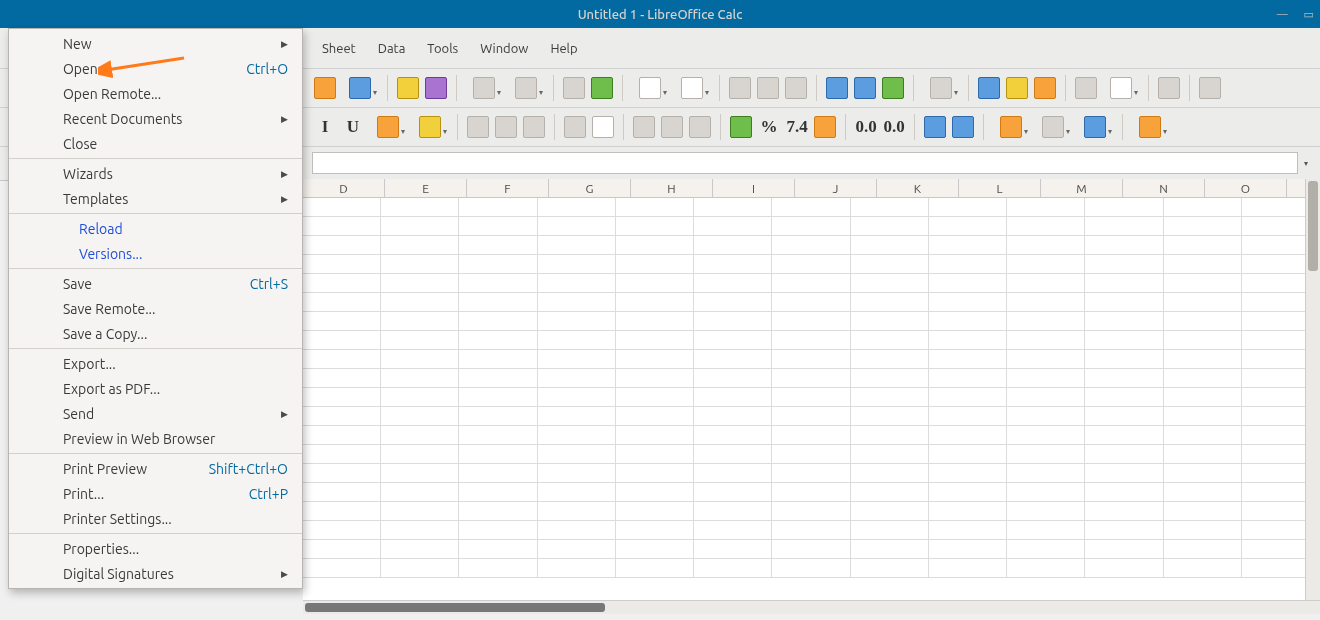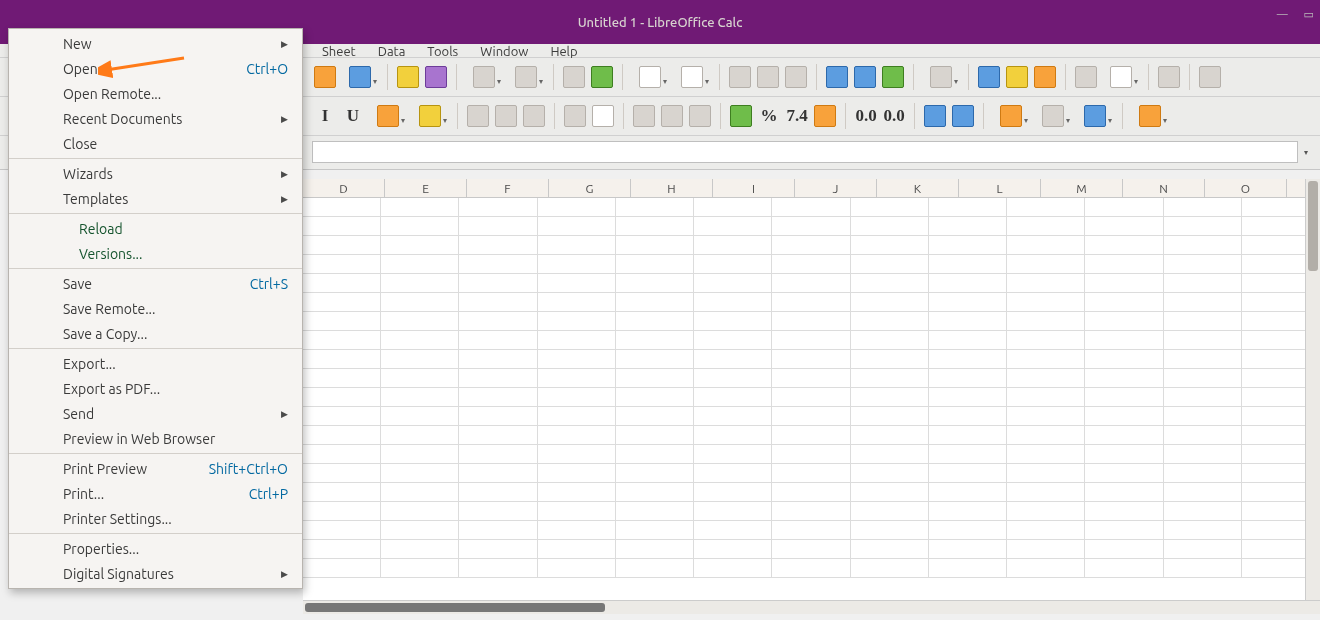--- a/index.html
+++ b/index.html
@@ -1,25 +1,25 @@
 <!DOCTYPE html>
 <html><head>
 <meta charset="utf-8">
 <style>
   * { margin: 0; padding: 0; box-sizing: border-box; }
   body { font-family: "Ubuntu", "Segoe UI", sans-serif; font-size: 13px; background: #f0f0f0; width: 1320px; height: 620px; overflow: hidden; position: relative; color: #3c3c3c; }
 
   
-  .titlebar { height: 44px; background: #701a75; color: #d7d3cf; display: flex; align-items: center; position: relative; }
+  .titlebar { height: 28px; background: #0369a1; color: #d7d3cf; display: flex; align-items: center; position: relative; }
   .titlebar .title { position: absolute; left: 0; right: 0; text-align: center; font-weight: 500; font-size: 13px; }
   .win-controls { position: absolute; right: 6px; top: 0; height: 28px; display: flex; align-items: center; gap: 16px; color: #bbb; }
   .win-controls span { font-size: 11px; cursor: pointer; }
 
   
-  .menubar { height: 14px; background: #ececea; display: flex; align-items: center; padding-left: 312px; gap: 2px; border-bottom: 1px solid #d0d0d0; }
+  .menubar { height: 41px; background: #ececea; display: flex; align-items: center; padding-left: 312px; gap: 2px; border-bottom: 1px solid #d0d0d0; }
   .menubar .menuitem { padding: 3px 10px; font-size: 13px; }
 
   
   .toolbar { background: #ececea; display: flex; align-items: center; padding: 4px 6px 4px 312px; gap: 2px; border-bottom: 1px solid #d0d0d0; }
   .toolbar .tb-btn { width: 26px; height: 30px; display: flex; align-items: center; justify-content: center; border-radius: 2px; }
   .toolbar .tb-btn.split { width: 40px; position: relative; }
   .toolbar .tb-btn.split::after { content:"▾"; font-size:8px; color:#666; position:absolute; right:3px; bottom:6px;}
   .toolbar .sep { width: 1px; height: 26px; background: #cfcac4; margin: 0 5px; }
   .tb-ic { width: 22px; height: 22px; background: #d8d4cf; border: 1px solid #b5b0aa; border-radius: 2px; position: relative; }
 
@@ -34,21 +34,21 @@
   .rows .row { display: flex; height: 19px; }
   .rows .cell { width: 82px; border-right: 1px solid #dcdcdc; border-bottom: 1px solid #dcdcdc; }
   .vscroll { position:absolute; right:0; top:0; bottom:0; width:15px; background:#eceae6; border-left:1px solid #ccc;}
   .vscroll .thumb { position:absolute; left:2px; right:2px; top:2px; height:90px; background:#b2aea8; border-radius:3px;}
   .hscroll-track { position:absolute; left:303px; right:0; bottom:6px; height:14px; background:#eceae6; border-top:1px solid #ccc;}
   .hscroll-track .thumb { position:absolute; left:2px; top:2px; bottom:2px; width:300px; background:#777; border-radius:3px;}
 
   
   .dropdown { position: absolute; left: 8px; top: 28px; width: 295px; background: #f6f4f2; border: 1px solid #b8b4af; box-shadow: 2px 4px 8px rgba(0,0,0,.25); padding: 2px 0; }
   .dropdown .row { display: flex; align-items: center; height: 25px; padding: 0 14px 0 28px; font-size: 14px; color: #3a3a3a; position: relative; }
-  .dropdown .row.disabled { color: #14532d; padding-left: 44px; }
+  .dropdown .row.disabled { color: #1d4ed8; padding-left: 44px; }
   .dropdown .row .label { flex: 1; margin-left: 26px; }
   .dropdown .row .accel { color: #0369a1; font-size: 14px; }
   .dropdown .row .arrow { font-size: 9px; color:#4a4a4a; }
   .dropdown .hr { height: 1px; background: #d3cfca; margin: 2px 0; }
 
   
   .annotate-arrow { position: absolute; left: 98px; top: 54px; pointer-events:none; }
 
   
   .ic-orange{background:#f8a23b;border-color:#cf7a12;}

